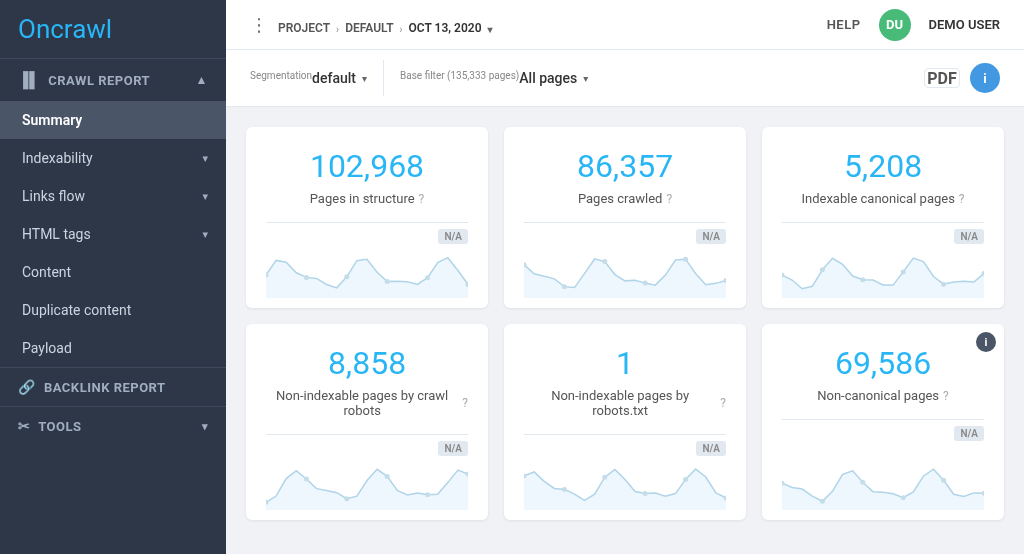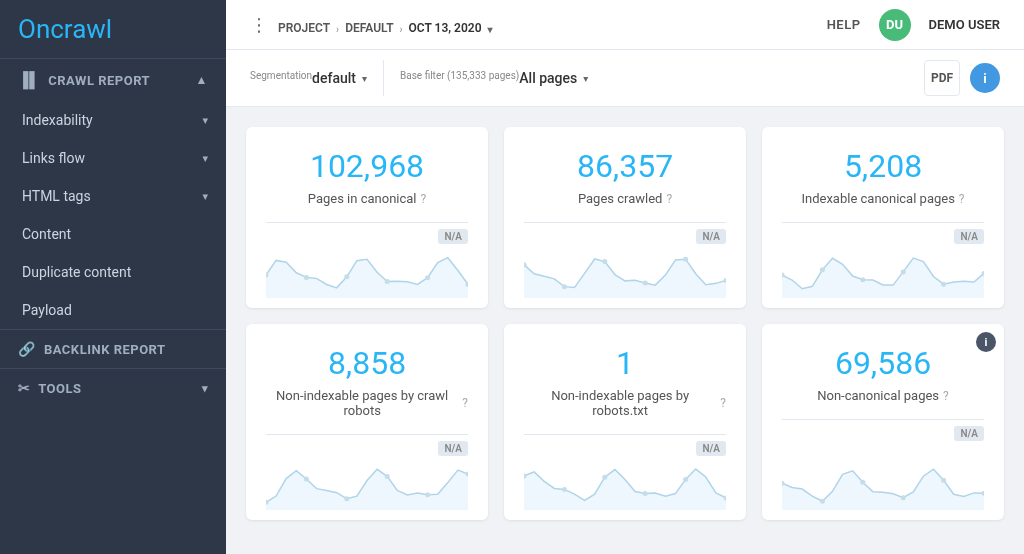--- a/index.html
+++ b/index.html
@@ -37,21 +37,21 @@
     .user-name { font-size: 13px; font-weight: 600; color: #333; cursor: pointer; }
 
     
     .filterbar { background: #fff; padding: 10px 24px; display: flex; align-items: center; gap: 16px; border-bottom: 1px solid #e2e8f0; }
     .filter-group { display: flex; flex-direction: row; }
     .filter-label { font-size: 10px; color: #888; margin-bottom: 2px; }
     .filter-select { display: flex; align-items: center; gap: 6px; font-size: 14px; color: #333; font-weight: 500; cursor: pointer; }
     .filter-select .caret { font-size: 10px; color: #666; }
     .filter-divider { width: 1px; height: 36px; background: #e2e8f0; }
     .filter-right { margin-left: auto; display: flex; align-items: center; gap: 10px; }
-    .pdf-btn { width: 36px; height: 36px; border: 1px solid #e2e8f0; border-radius: 4px; display: flex; align-items: center; justify-content: center; cursor: pointer; font-size: 12px; font-weight: 700; color: #555; background: #fff; }
+    .pdf-btn { width: 36px; height: 20px; border: 1px solid #e2e8f0; border-radius: 4px; display: flex; align-items: center; justify-content: center; cursor: pointer; font-size: 16px; font-weight: 700; color: #555; background: #fff; }
     .info-btn { width: 30px; height: 30px; border-radius: 50%; background: #4299e1; display: flex; align-items: center; justify-content: center; cursor: pointer; color: #fff; font-size: 13px; font-weight: 700; }
     .configure-btn { background: #29b6f6; color: #fff; border: none; padding: 8px 16px; border-radius: 4px; font-size: 12px; font-weight: 700; letter-spacing: 0.5px; cursor: pointer; text-transform: uppercase; }
 
     
     .content { flex: 1; padding: 20px; overflow-y: auto; }
     .cards-grid { display: grid; grid-template-columns: repeat(3, 1fr); gap: 16px; }
 
     
     .stat-card { background: #fff; border-radius: 6px; padding: 20px 20px 10px 20px; box-shadow: 0 1px 3px rgba(0,0,0,0.08); display: flex; flex-direction: column; min-height: 155px; position: relative; }
     .stat-number { font-size: 32px; font-weight: 400; color: #29b6f6; text-align: center; margin-bottom: 6px; }
@@ -75,20 +75,23 @@
     </div>
   </div>
 
   <div class="sidebar-section">
     <div class="sidebar-header">
       <span style="margin-right:8px;font-size:15px;">▐▌</span>
       <span>CRAWL REPORT</span>
       <span class="chevron">▲</span>
     </div>
     <div id="sidebar-items-container">
+        <div class="sidebar-item active">
+          <span>Summary</span>
+        </div>
         <div class="sidebar-item">
           <span>Indexability</span>
           <span class="item-chevron">▾</span>
         </div>
         <div class="sidebar-item">
           <span>Links flow</span>
           <span class="item-chevron">▾</span>
         </div>
         <div class="sidebar-item">
           <span>HTML tags</span>
@@ -158,21 +161,21 @@
       <div class="pdf-btn">PDF</div>
       <div class="info-btn">i</div>
     </div>
   </div>
 
   <div class="content">
     <div class="cards-grid" id="cards-grid">
         <div class="stat-card">
           <div class="stat-number">102,968</div>
           <div class="stat-label">
-            <span>Pages in canonical</span>
+            <span>Pages in structure</span>
             <span class="help-icon">?</span>
           </div>
           <div class="stat-divider"></div>
           <div class="stat-na-badge">N/A</div>
           <div class="stat-chart">
             <svg viewBox="0 0 200 50" preserveAspectRatio="none" class="sparkline">
               <path d="M0,27 L10,12.4067569895814 L20,14.158396715142736 L30,24.759622539376775 L40,29.376982710324516 L50,30.453630083046704 L60,36.48126439457955 L70,39.85337421429787 L80,28.820847049796686 L90,12.653279074500439 L100,11.225973999576716 L110.00000000000001,24.251705739513596 L120,33.59784485530584 L130,33.30067841071023 L140,33.73019891859947 L150,36.361922090768275 L160,29.655352270821275 L170,14.53570809758903 L180,9.673851110981651 L190,22.505749574875203 L200,36.383029544537955 L200,50 L0,50 Z" fill="#e8f4fd" opacity="0.7"></path>
               <path d="M0,27 L10,12.4067569895814 L20,14.158396715142736 L30,24.759622539376775 L40,29.376982710324516 L50,30.453630083046704 L60,36.48126439457955 L70,39.85337421429787 L80,28.820847049796686 L90,12.653279074500439 L100,11.225973999576716 L110.00000000000001,24.251705739513596 L120,33.59784485530584 L130,33.30067841071023 L140,33.73019891859947 L150,36.361922090768275 L160,29.655352270821275 L170,14.53570809758903 L180,9.673851110981651 L190,22.505749574875203 L200,36.383029544537955" fill="none" stroke="#b0d4e8" stroke-width="1.5"></path>
               <circle cx="0" cy="27" r="2.5" fill="#c5dde8"></circle>
               <circle cx="40" cy="29.376982710324516" r="2.5" fill="#c5dde8"></circle>

